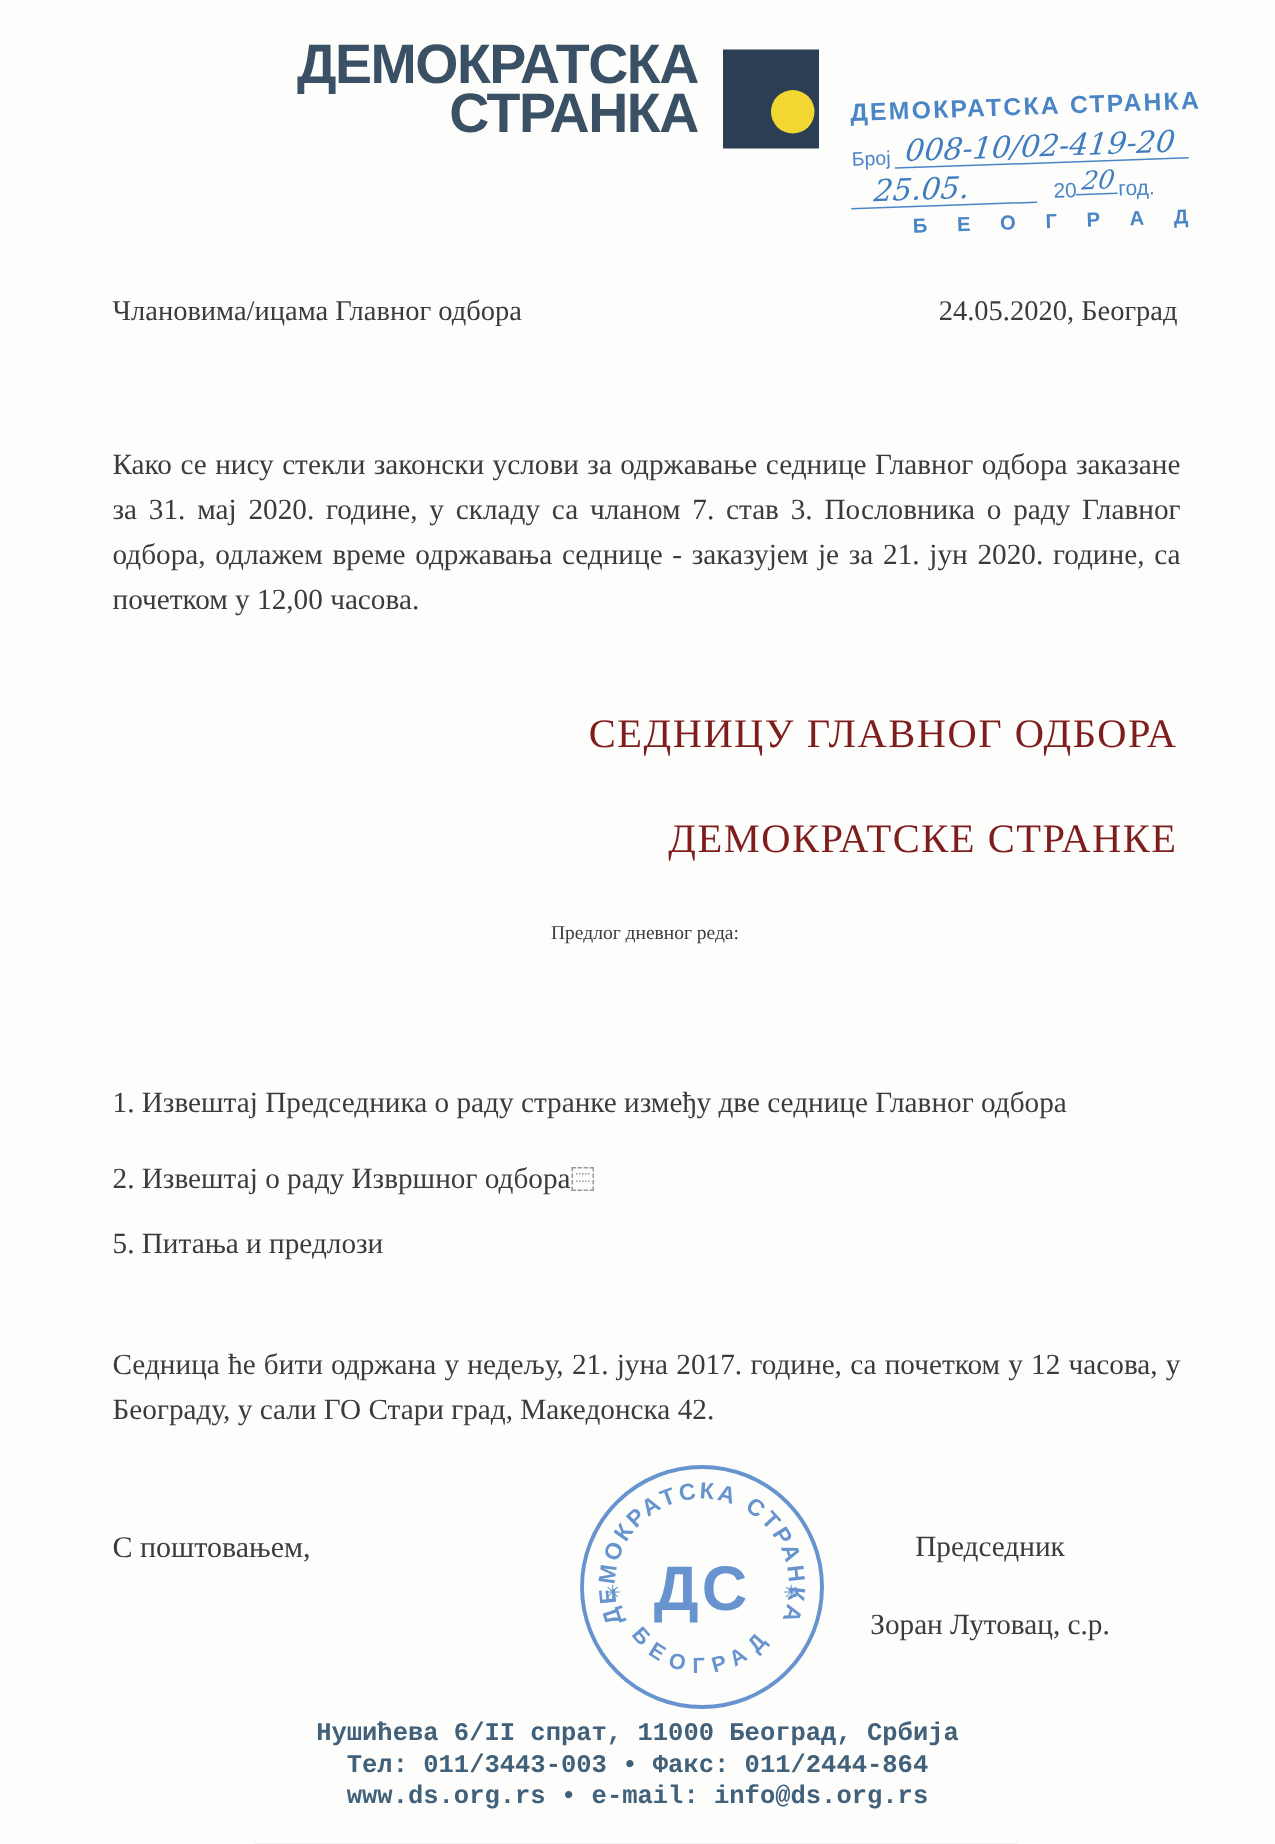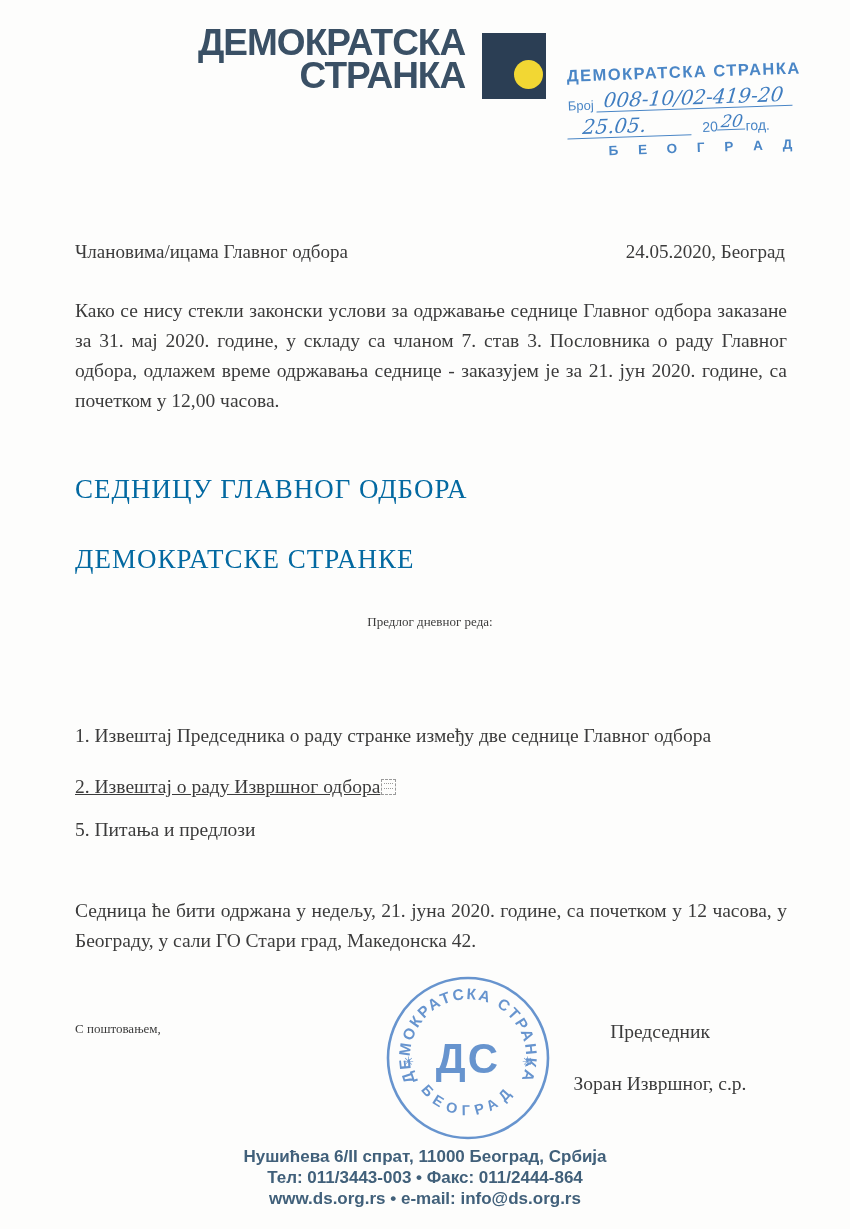--- a/index.html
+++ b/index.html
@@ -74,85 +74,84 @@
   .stamp-city{
     margin-top:5px;
     font-weight:bold;font-size:13.5px;letter-spacing:8px;
     text-align:center;padding-left:8px;
   }
   
   .addr-row{
     position:absolute;left:75px;top:197px;width:710px;
     display:flex;justify-content:space-between;
     font-size:19px;
-    margin-top:44px;
   }
   .para{
     position:absolute;left:75px;width:712px;
     font-size:19.5px;line-height:30px;
     text-align:justify;
   }
   .p1{top:296px;}
   .p2{top:412px;text-align:left;}
   .headline{
     position:absolute;left:75px;width:710px;
-    text-align:left;
+    text-align:right;
     font-size:27px;letter-spacing:1px;
-    color:#0369a1;
+    color:#7f1d1d;
     white-space:nowrap;
   }
   .h1{top:474px;}
   .h2{top:544px;}
   .agenda-title{
     position:absolute;left:75px;width:710px;top:614px;
     text-align:center;font-size:13px;
   }
   .agenda-item{
     position:absolute;left:75px;width:712px;
     font-size:19.5px;
   }
   .ai1{top:725px;}
-  .ai2{top:776px;text-decoration:underline;}
+  .ai2{top:776px;}
   .ai3{top:819px;}
   .artifact{
     display:inline-block;
     width:13px;height:14px;
     border:1px dashed #9a9a9a;
     vertical-align:-2px;
     margin-left:1px;
     position:relative;
   }
   .artifact::after{
     content:"";
     position:absolute;left:2px;top:3px;right:2px;
     border-top:1px dotted #9a9a9a;
     border-bottom:1px dotted #9a9a9a;
     height:4px;
   }
   .closing{top:896px;}
   .salutation{
     position:absolute;left:75px;top:1021px;
-    font-size:13px;
+    font-size:20px;
   }
   .sign-block{
     position:absolute;left:560px;top:1021px;width:200px;
     text-align:center;font-size:19.5px;
   }
   .sign-name{margin-top:30px;white-space:nowrap;}
   
   .round-stamp{
     position:absolute;left:380px;top:970px;
     width:176px;height:176px;
     opacity:0.92;
   }
   
   .footer{
     position:absolute;left:0;top:1146px;width:850px;
     text-align:center;
-    font-family:Liberation Sans, sans-serif;
+    font-family:Liberation Mono, monospace;
     font-weight:bold;
     font-size:17px;line-height:21px;
     color:#41607a;
   }
 </style>
 </head>
 <body>
 
 <div class="page">
 
@@ -193,26 +192,26 @@
   <div class="headline h1">СЕДНИЦУ ГЛАВНОГ ОДБОРА</div>
   <div class="headline h2">ДЕМОКРАТСКЕ СТРАНКЕ</div>
 
   <div class="agenda-title">Предлог дневног реда:</div>
   <div class="agenda-item ai1">1. Извештај Председника о раду странке између две седнице Главног одбора</div>
   <div class="agenda-item ai2">
     <span>2. Извештај о раду Извршног одбора</span><span class="artifact"></span>
   </div>
   <div class="agenda-item ai3">5. Питања и предлози</div>
 
-  <div class="para closing">Седница ће бити одржана у недељу, 21. јуна 2020. године, са почетком у 12 часова, у Београду, у сали ГО Стари град, Македонска 42.</div>
+  <div class="para closing">Седница ће бити одржана у недељу, 21. јуна 2017. године, са почетком у 12 часова, у Београду, у сали ГО Стари град, Македонска 42.</div>
 
   <div class="salutation">С поштовањем,</div>
   <div class="sign-block">
     <div>Председник</div>
-    <div class="sign-name">Зоран Извршног, с.р.</div>
+    <div class="sign-name">Зоран Лутовац, с.р.</div>
   </div>
 
   <svg class="round-stamp" viewBox="0 0 176 176" aria-hidden="true">
     <defs>
       <path id="topArc" d="M 33.5,107 A 58,58 0 1 1 142.5,107" fill="none"></path>
       <path id="botArc" d="M 36,110 A 56,56 0 0 0 140,110" fill="none"></path>
     </defs>
     <circle cx="88" cy="88" r="80" fill="none" stroke="#5b8ccb" stroke-width="2.6"></circle>
     <text font-family="Liberation Sans, sans-serif" font-size="15.5" font-weight="bold" fill="#5b8ccb" letter-spacing="2">
       <textPath href="#topArc" startOffset="50%" text-anchor="middle">ДЕМОКРАТСКА СТРАНКА</textPath>

